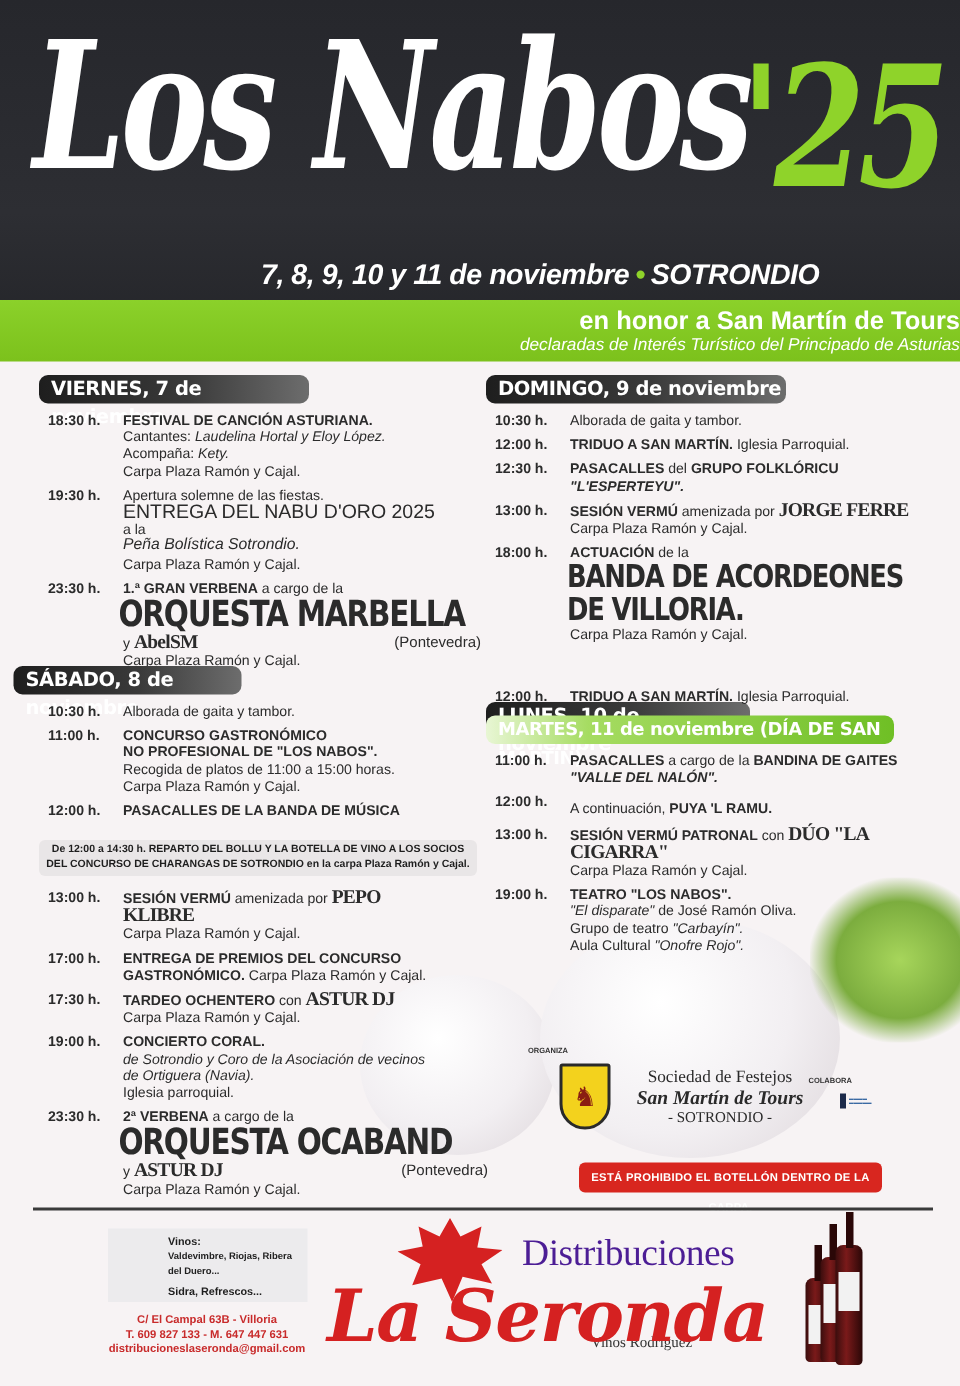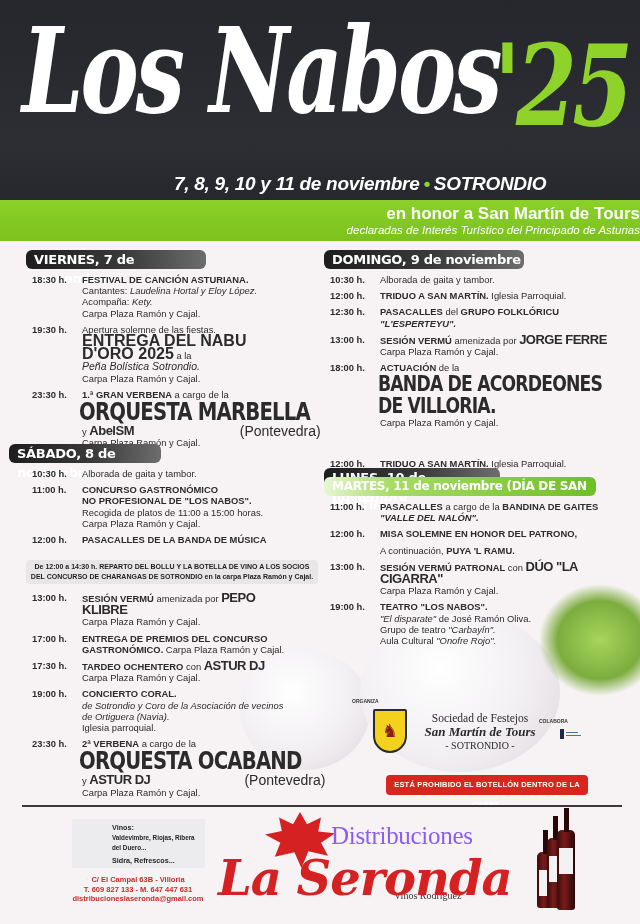--- a/index.html
+++ b/index.html
@@ -21,23 +21,23 @@
   .dayhdr { position: absolute; height: 19px; border-radius: 6px; background: linear-gradient(90deg,#1e1e1e 0%,#3a3a3a 55%,#6d6d6d 100%); color: #fff; font-family: "DejaVu Sans", sans-serif; font-weight: bold; font-size: 13px; line-height: 19px; padding-left: 8px; letter-spacing: -0.3px; transform-origin: left; }
   .dayhdr.green { background: linear-gradient(90deg,#e8f6d4 0%,#a6dc62 25%,#6fbf25 100%); color: #fff; }
 
   .col { position: absolute; font-size: 9.4px; line-height: 11.2px; }
   .ev { display: flex; margin-bottom: 5px; }
   .ev .t { width: 50px; flex-shrink: 0; font-weight: bold; color: #2b2b2b; }
   .ev .d { flex: 1; color: #2b2b2b; }
   .b { font-weight: bold; }
   .i { font-style: italic; }
   .big { font-family: "DejaVu Sans", sans-serif; font-weight: bold; font-size: 21px; line-height: 22px; letter-spacing: -1px; display: inline-block; transform: scaleX(0.82); transform-origin: left; white-space: nowrap; }
-  .mid { font-family: Liberation Sans, sans-serif; font-weight: bold; font-size: 13px; letter-spacing: -0.5px; }
-  .med { font-size: 16px; font-weight: bold; }
-  .small { font-size: 14px; }
+  .mid { font-family: Liberation Serif, serif; font-weight: bold; font-size: 13px; letter-spacing: -0.5px; }
+  .med { font-size: 13px; font-weight: normal; }
+  .small { font-size: 10px; }
   .row-inline { display: flex; justify-content: space-between; align-items: flex-end; text-align: right; }
 
   .notice { position: absolute; left: 26px; top: 560px; width: 292px; height: 24px; background: #e9e6e7; border-radius: 4px; text-align: center; font-size: 7px; font-weight: bold; line-height: 10px; padding-top: 2px; color: #1e1e1e; }
 
   
   .turnip { position: absolute; border-radius: 50%; background: radial-gradient(circle at 40% 35%,#ffffff 0%,#f2eff2 55%,#ddd6da 100%); }
   .leaves { position: absolute; left: 540px; top: 585px; width: 100px; height: 110px; background: radial-gradient(ellipse at 60% 50%,#9ed24a 0%,#6ea52a 50%,transparent 72%); opacity: .9; }
 
   .organiza-lbl { position: absolute; left: 352px; top: 698px; font-size: 5px; font-weight: bold; color: #333; }
   .shield { position: absolute; left: 373px; top: 709px; width: 34px; height: 44px; background: #f3d21d; border: 2px solid #2a2a2a; border-radius: 2px 2px 17px 17px; display: flex; align-items: center; justify-content: center; font-size: 18px; color: #8a1d12; }
@@ -52,21 +52,21 @@
 
   .prohibido { position: absolute; left: 386px; top: 775px; width: 202px; height: 20px; background: #d8261f; border-radius: 4px; color: #fff; font-size: 7.5px; font-weight: bold; text-align: center; line-height: 20px; letter-spacing: 0.2px; }
 
   .divider { position: absolute; left: 22px; top: 805px; width: 600px; height: 2px; background: #3a3a3a; }
 
   
   .vinos-box { position: absolute; left: 72px; top: 819px; width: 133px; height: 49px; background: #ecebed; padding: 4px 4px; font-size: 7.2px; color: #1e1e1e; line-height: 10px; }
   .vinos-box .b2 { font-weight: bold; margin-left: 36px; }
   .contact { position: absolute; left: 60px; top: 875px; width: 156px; text-align: center; color: #c82b2b; font-size: 7.5px; line-height: 9.5px; font-weight: bold; }
   .leaf { position: absolute; left: 265px; top: 812px; width: 70px; height: 56px; background: #d52121; clip-path: polygon(50% 0%,60% 22%,80% 10%,76% 35%,100% 38%,80% 55%,90% 78%,62% 70%,52% 100%,42% 72%,14% 80%,22% 55%,0% 40%,24% 34%,20% 10%,40% 22%); }
-  .distrib { position: absolute; left: 331px; top: 822px; font-family: "Liberation Serif", serif; font-size: 25px; color: #8b5cf6; letter-spacing: -0.3px; }
+  .distrib { position: absolute; left: 348px; top: 822px; font-family: "Liberation Serif", serif; font-size: 25px; color: #4c1d95; letter-spacing: -0.3px; }
   .vinosrod { position: absolute; left: 394px; top: 853px; font-family: "Liberation Serif", serif; font-size: 10px; color: #333; margin-top: 37px; }
   .seronda { position: absolute; left: 218px; top: 850px; font-family: "DejaVu Serif", serif; font-style: italic; font-weight: bold; font-size: 48px; color: #d52121; letter-spacing: -1px; white-space: nowrap; }
   .bottle { position: absolute; background: linear-gradient(90deg,#3a0d0d,#7a1a1a 40%,#2a0707); border-radius: 5px 5px 3px 3px; }
   .bottle::before { content: ""; position: absolute; left: 50%; top: -22px; width: 5px; height: 24px; margin-left: -2.5px; background: #2a0707; }
   .bottle .label { position: absolute; left: 2px; right: 2px; top: 18px; height: 26px; background: #f2f2f2; }
 </style>
 </head>
 <body>
 
 <div class="hero">
@@ -239,21 +239,20 @@
   <div class="ev">
     <div class="t">11:00 h.</div>
     <div class="d">
       <div><span class="b">PASACALLES</span><span> a cargo de la </span><span class="b">BANDINA DE GAITES</span></div>
       <div class="b i">"VALLE DEL NALÓN".</div>
     </div>
   </div>
   <div class="ev">
     <div class="t">12:00 h.</div>
     <div class="d">
-      <div class="b">MISA SOLEMNE EN HONOR DEL PATRONO,</div>
       <div style="margin-top:5px"><span>A continuación, </span><span class="b">PUYA 'L RAMU.</span></div>
     </div>
   </div>
   <div class="ev">
     <div class="t">13:00 h.</div>
     <div class="d">
       <div><span class="b">SESIÓN VERMÚ PATRONAL</span><span> con </span><span class="mid">DÚO "LA CIGARRA"</span></div>
       <div>Carpa Plaza Ramón y Cajal.</div>
     </div>
   </div>

